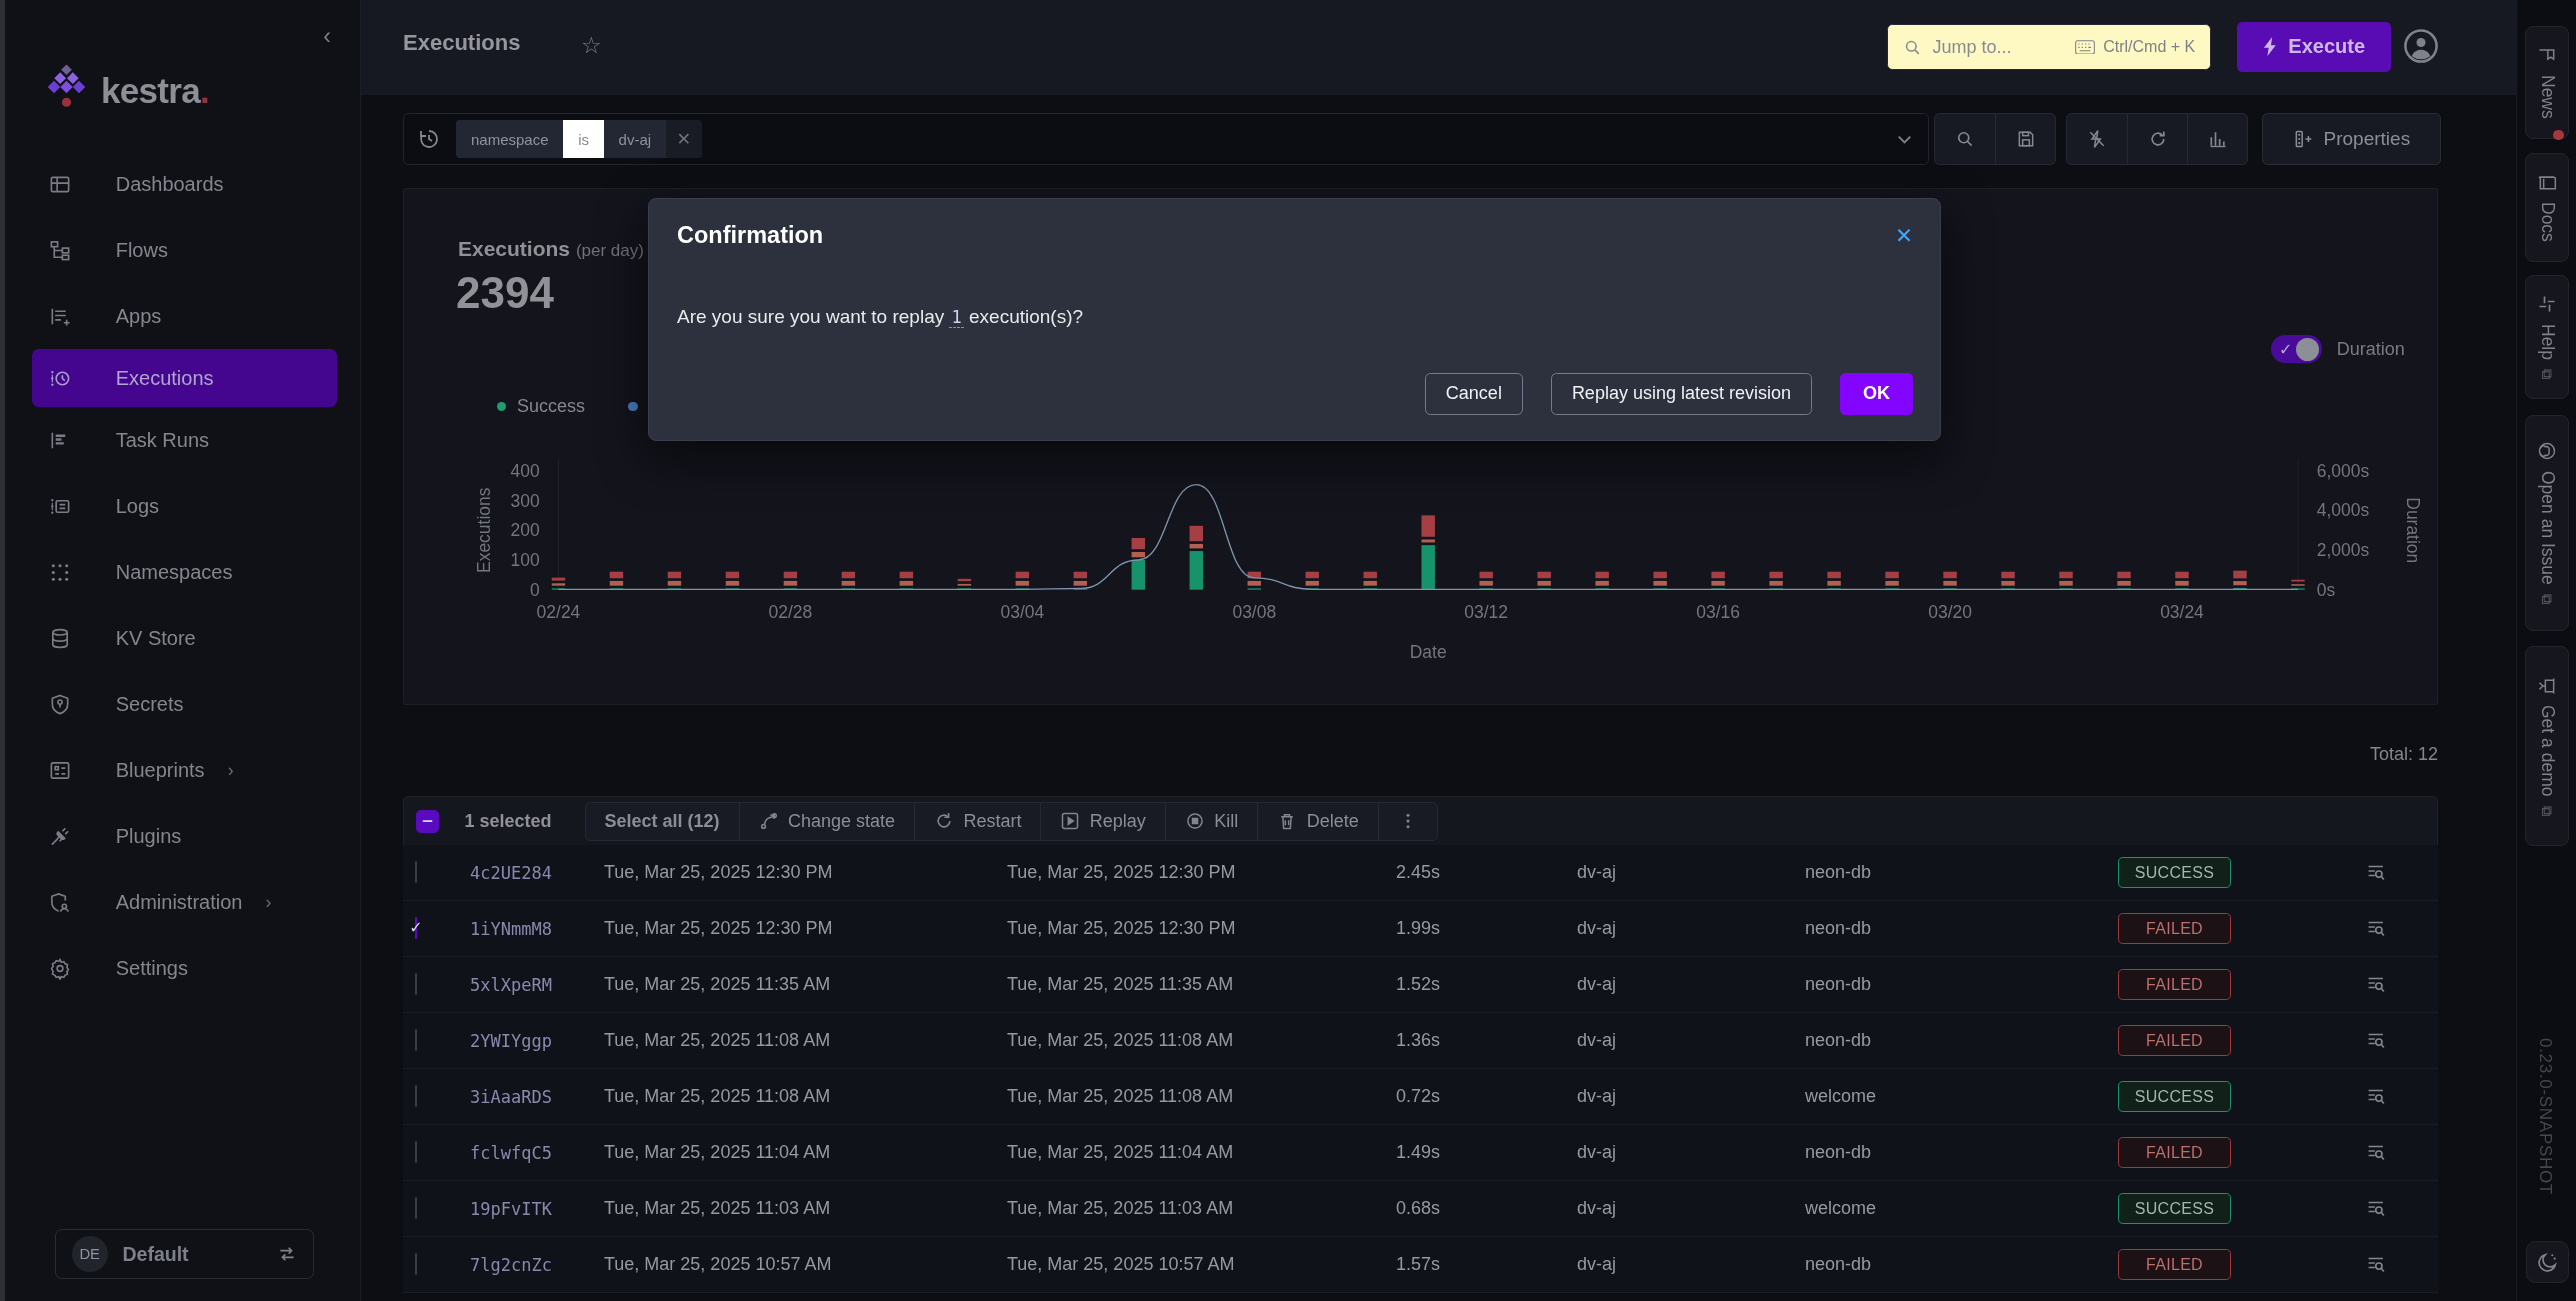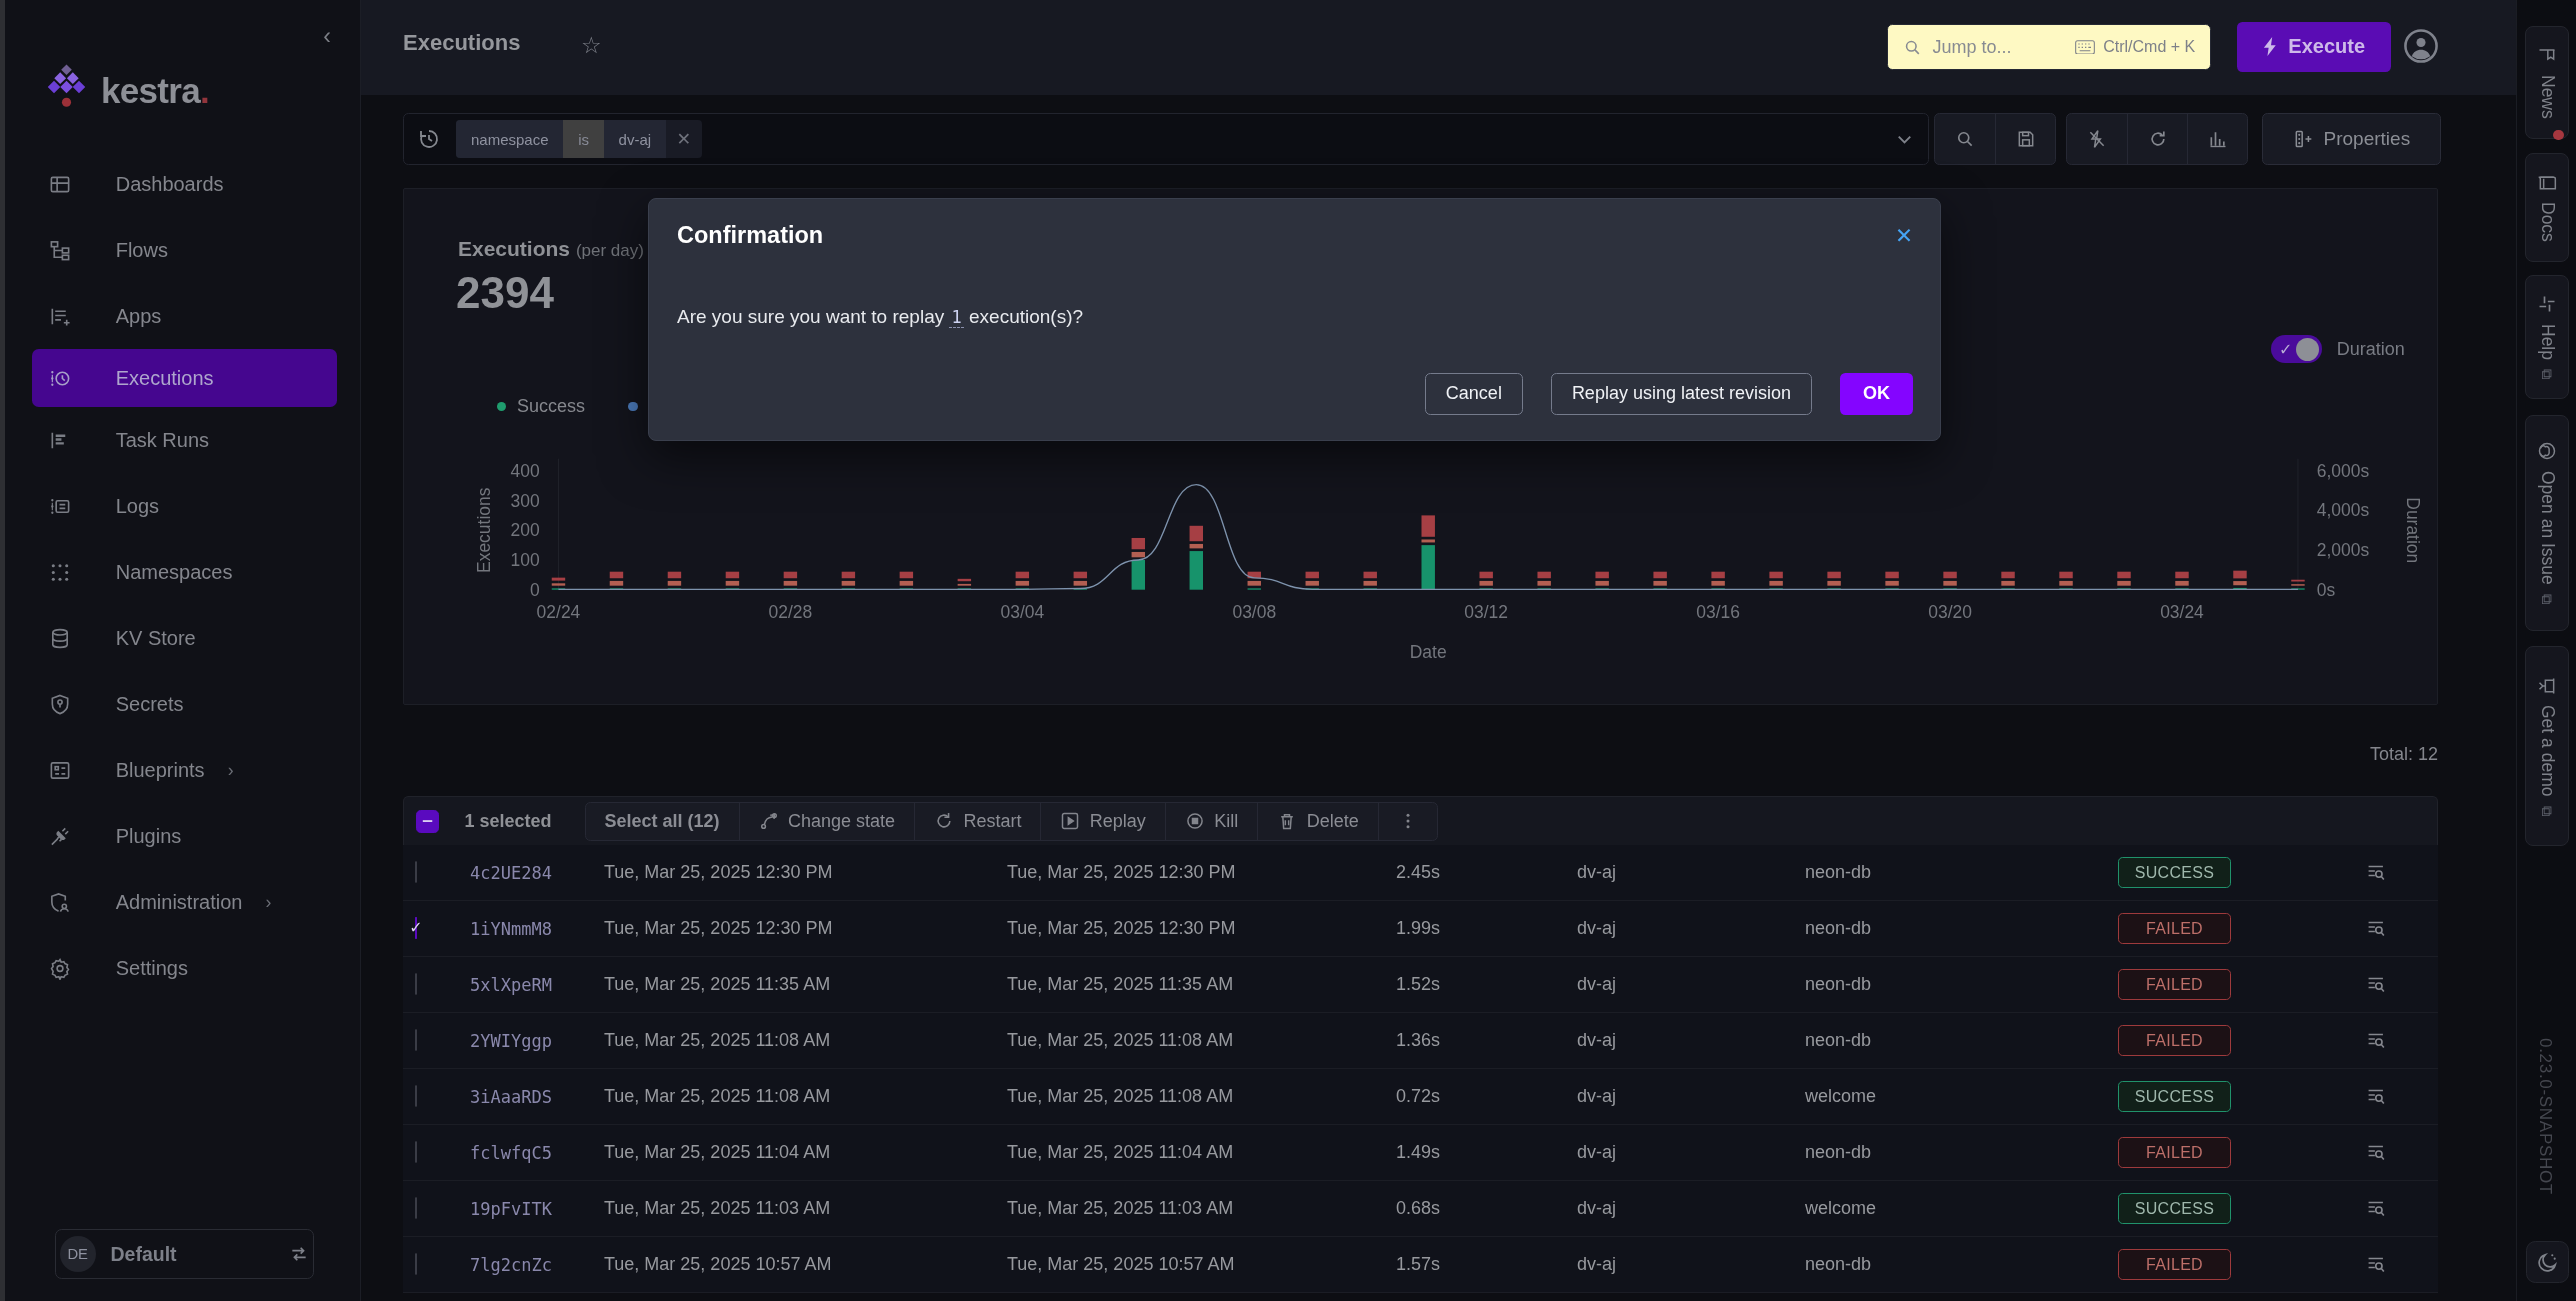--- a/index.html
+++ b/index.html
@@ -18,21 +18,21 @@
   #logo-word { font-size:35px; font-weight:700; color:#8d8f96; letter-spacing:-0.7px; }
   #logo-word .dot { color:#92353c; }
   .nav { left:0; top:151px; width:356px; }
   .nav-item { position:relative; height:66px; display:flex; align-items:center; padding-left:59px; color:#84868d; font-size:20px; cursor:pointer; }
   .nav-item .nico { position:absolute; left:55px; width:27px; height:27px; transform:translateX(-50%); display:flex; align-items:center; justify-content:center; color:#7a7d85; }
   .nav-item .nlabel { padding-left:52px; }
   .nav-item.active { margin:0 24px 0 27px; padding-left:32px; border-radius:6.7px; height:58px; background:#45068f; color:#aea6cd; }
   .nav-item.active .nico { left:28px; color:#a79fc8; }
   .nav-item.active .nlabel { padding-left:52px; }
   .nav-chevron { margin-left:23px; font-size:17.5px; color:#6b6e76; }
-  #tenant { left:50px; top:1229px; width:259px; height:50px; border:0.7px solid #2a2c34; border-radius:6.7px; display:flex; align-items:center; padding:0 4px; gap:14.8px; cursor:pointer; }
+  #tenant { left:50px; top:1229px; width:259px; height:50px; border:0.7px solid #2a2c34; border-radius:6.7px; display:flex; align-items:center; padding:0 16px; gap:14.8px; cursor:pointer; }
   #tenant-avatar { width:36px; height:36px; border-radius:50%; background:#22242c; color:#8f92a0; font-size:14.8px; display:flex; align-items:center; justify-content:center; }
   #tenant-name { font-weight:700; font-size:19.5px; color:#7d8089; flex:1; }
   #tenant-swap { color:#7d8089; }
 
   
   #rightbar { right:0; top:0; width:60px; height:1301px; background:#0c0d12; border-left:0.7px solid #1b1d24; z-index:10; }
   .rb-btn { position:absolute; left:8px; width:44px; background:#15161e; border:0.7px solid #23252d; border-radius:8px;
     writing-mode:vertical-rl; display:flex; align-items:center; justify-content:center; gap:9.4px;
     color:#7f828a; font-size:17.5px; padding:13.4px 0; cursor:pointer; }
   .rb-ic { transform:rotate(90deg); width:20px; height:20px; color:#7f828a; }
@@ -50,21 +50,21 @@
   #jumpto .kbd { color:#7e8189; font-size:16px; display:flex; align-items:center; gap:8px; }
   #execute-btn { position:absolute; left:1876px; top:21.5px; width:154px; height:50px; background:#5a0cb4; border:none; border-radius:5.4px; color:#cdb9e9; font-size:20px; font-weight:600; display:flex; align-items:center; justify-content:center; gap:9.4px; cursor:pointer; font-family:inherit; }
   #user-avatar { position:absolute; left:2043px; top:29px; width:34px; height:34px; color:#7f828c; cursor:pointer; }
 
   
   #filter-input { left:403px; top:113px; width:1526px; height:52px; background:#0c0d13; border:0.7px solid #22242e; border-radius:5.4px; display:flex; align-items:center; padding:0 13.4px; z-index:4; }
   #filter-history { width:24px; height:24px; color:#85888f; margin-right:14.8px; }
   #filter-chip { display:flex; align-items:center; background:#191b25; border-radius:4px; overflow:hidden; height:38px; }
   #filter-chip .seg { padding:0 14.8px; font-size:15px; height:100%; display:flex; align-items:center; }
   #filter-chip .f { background:#232633; color:#8f92a0; }
-  #filter-chip .op { background:#404040; color:#878a96; }
+  #filter-chip .op { background:#ffffff; color:#878a96; }
   #filter-chip .v { background:#232633; color:#8f92a0; }
   #filter-chip .x { padding:0 10.7px; color:#6f727c; font-size:17.5px; cursor:pointer; }
   #filter-dd { position:absolute; right:12px; color:#7e818a; width:23px; height:23px; cursor:pointer; }
   .seg-group { position:absolute; top:113px; height:52px; background:#181a23; border:0.7px solid #262834; border-radius:5.4px; display:flex; z-index:4; }
   .seg-cell { width:60px; display:flex; align-items:center; justify-content:center; color:#85888f; cursor:pointer; }
   .seg-cell + .seg-cell { border-left:0.7px solid #262834; }
   #grpA { left:1934px; } #grpB { left:2066px; }
   #properties-btn { position:absolute; left:2262px; top:113px; width:179px; height:52px; background:#181a23; border:0.7px solid #2a2c38; border-radius:5.4px; color:#8b8e95; font-size:19px; display:flex; align-items:center; justify-content:center; gap:10.7px; cursor:pointer; z-index:4; }
 
   

